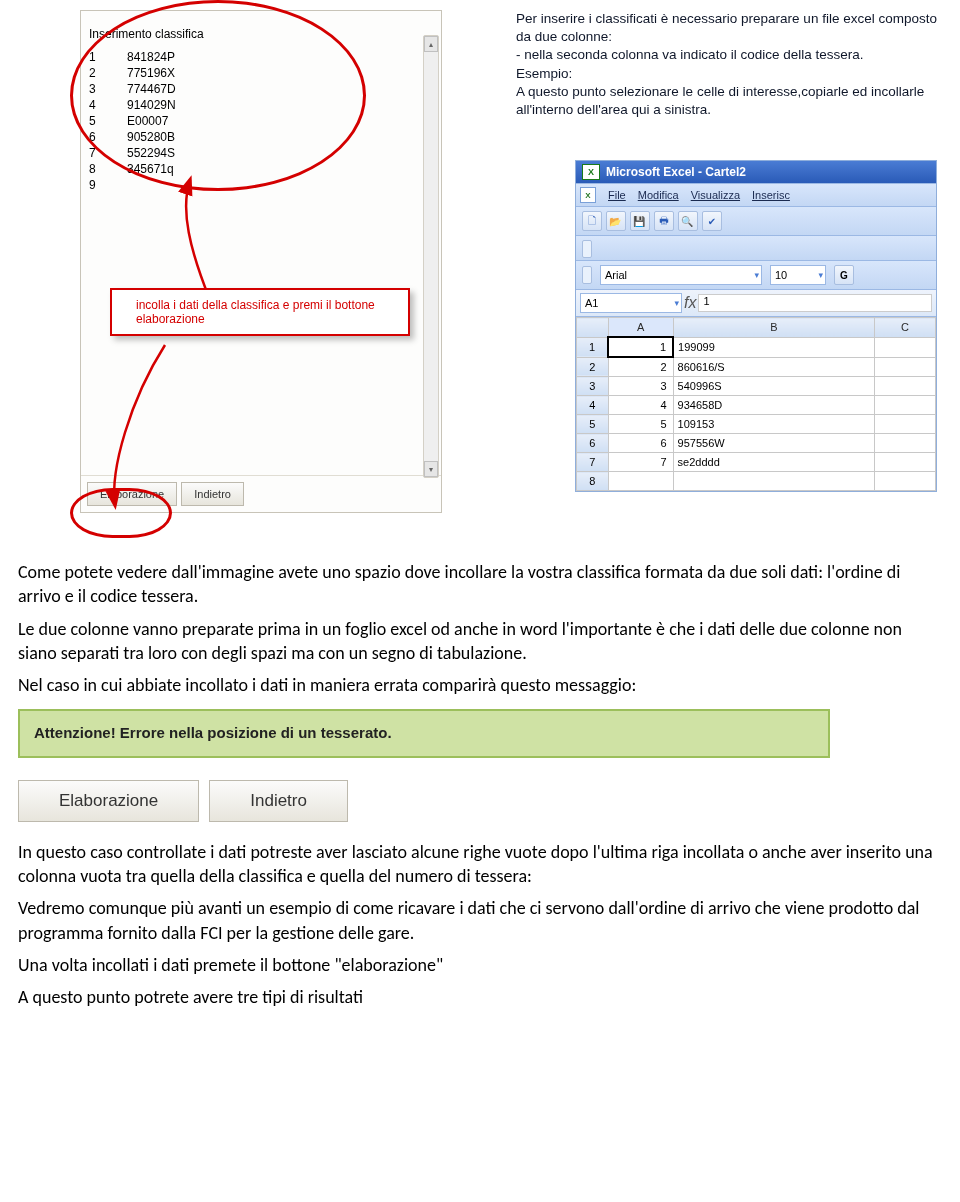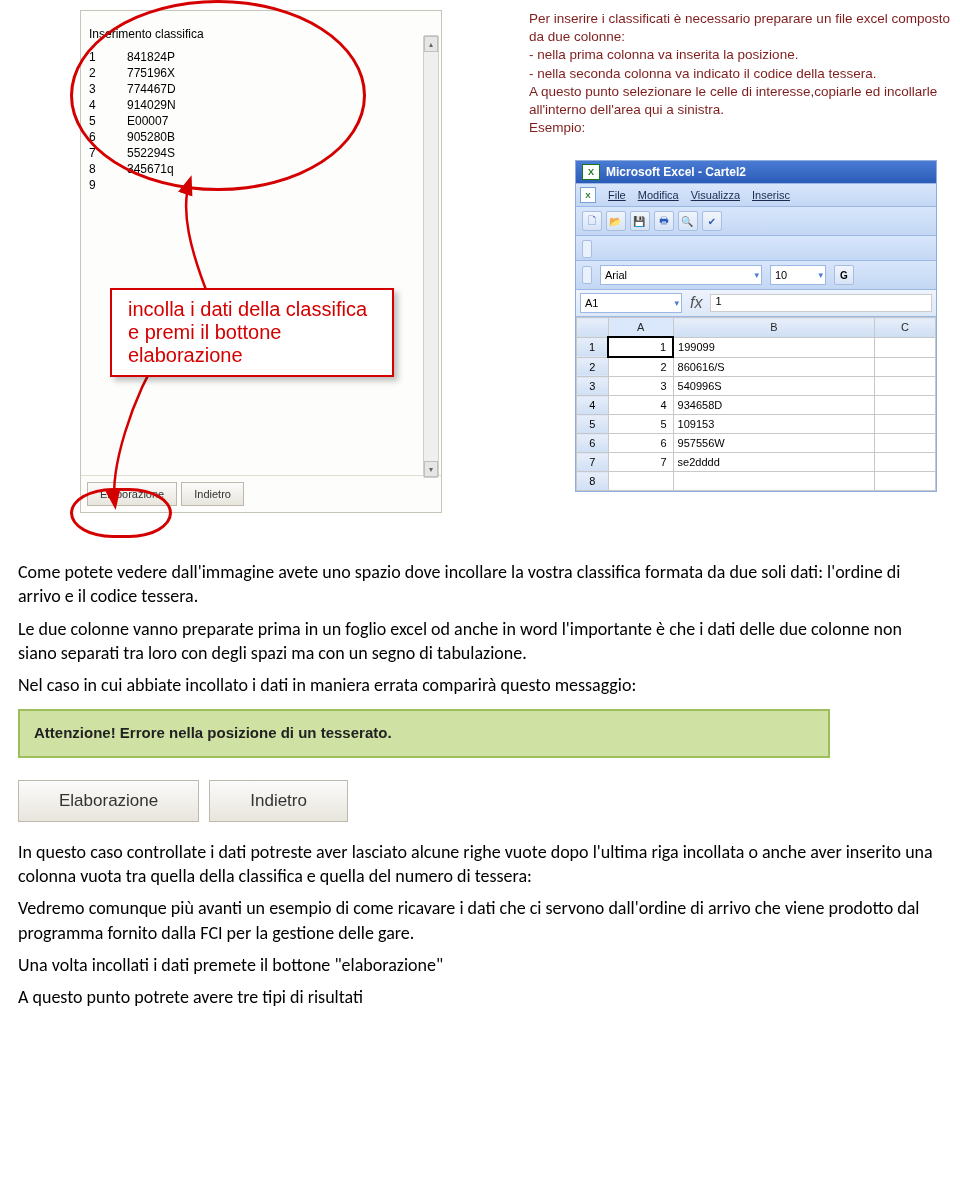--- a/index.html
+++ b/index.html
@@ -107,36 +107,36 @@
   }
 
   .callout {
     position: absolute;
     left: 100px;
     top: 278px;
     width: 248px;
     background: #fff;
     border: 2px solid #d40000;
     box-shadow: 4px 4px 6px rgba(0,0,0,0.25);
-    padding: 8px 16px;
+    padding: 8px 24px;
     font-family: Arial, sans-serif;
-    font-size: 20px;
+    font-size: 12px;
     color: #d40000;
   }
 
   
   .instructions {
     position: absolute;
-    left: 519px;
+    left: 506px;
     top: 0;
     width: 430px;
     font-family: Arial, sans-serif;
     font-size: 13.5px;
     line-height: 1.35;
-    color: #7f1d1d;
+    color: #0f172a;
   }
 
   
   .excel {
     position: absolute;
     left: 565px;
     top: 150px;
     width: 360px;
     border: 1px solid #8faedb;
     font-family: Tahoma, Arial, sans-serif;
@@ -213,21 +213,21 @@
     position: absolute;
     right: 2px;
     font-size: 9px;
     color: #4a7cd4;
   }
   .namebox-row {
     background: linear-gradient(#eef3fc,#dce8f8);
     border-bottom: 1px solid #9bb8e4;
     padding: 3px 4px;
     display: flex;
-    gap: 8px;
+    gap: 2px;
     align-items: center;
   }
   .fx { font-style: italic; color:#555; font-size:16px;}
   .sheet {
     background: #fff;
     border-collapse: collapse;
     width: 100%;
     font-size: 11px;
   }
   .sheet th, .sheet td {
@@ -327,24 +327,23 @@
 
     <path d="M140,130 C120,80 110,40 120,10" stroke="#d40000" stroke-width="2.5" fill="none" marker-end="url(#ah)"></path>
 
     <path d="M95,175 C60,230 40,300 45,335" stroke="#d40000" stroke-width="2.5" fill="none" marker-end="url(#ah)"></path>
   </svg>
 
   <div class="callout">incolla i dati della classifica e premi il bottone elaborazione</div>
 
   <div class="instructions">
     <div>Per inserire i classificati è necessario preparare un file excel composto da due colonne:</div>
-    <div>- nella prima colonna va inserita la posizione.</div>
     <div>- nella seconda colonna va indicato il codice della tessera.</div>
+    <div>Esempio:</div>
     <div>A questo punto selezionare le celle di interesse,copiarle ed incollarle all'interno dell'area qui a sinistra.</div>
-    <div>Esempio:</div>
   </div>
 
   <div class="excel">
     <div class="excel-titlebar">
       <span class="xlicon">X</span>
       <span>Microsoft Excel - Cartel2</span>
     </div>
     <div class="excel-menu">
       <span class="docicon">X</span>
       <span><span class="menu-item-mnemonic">File</span></span>

